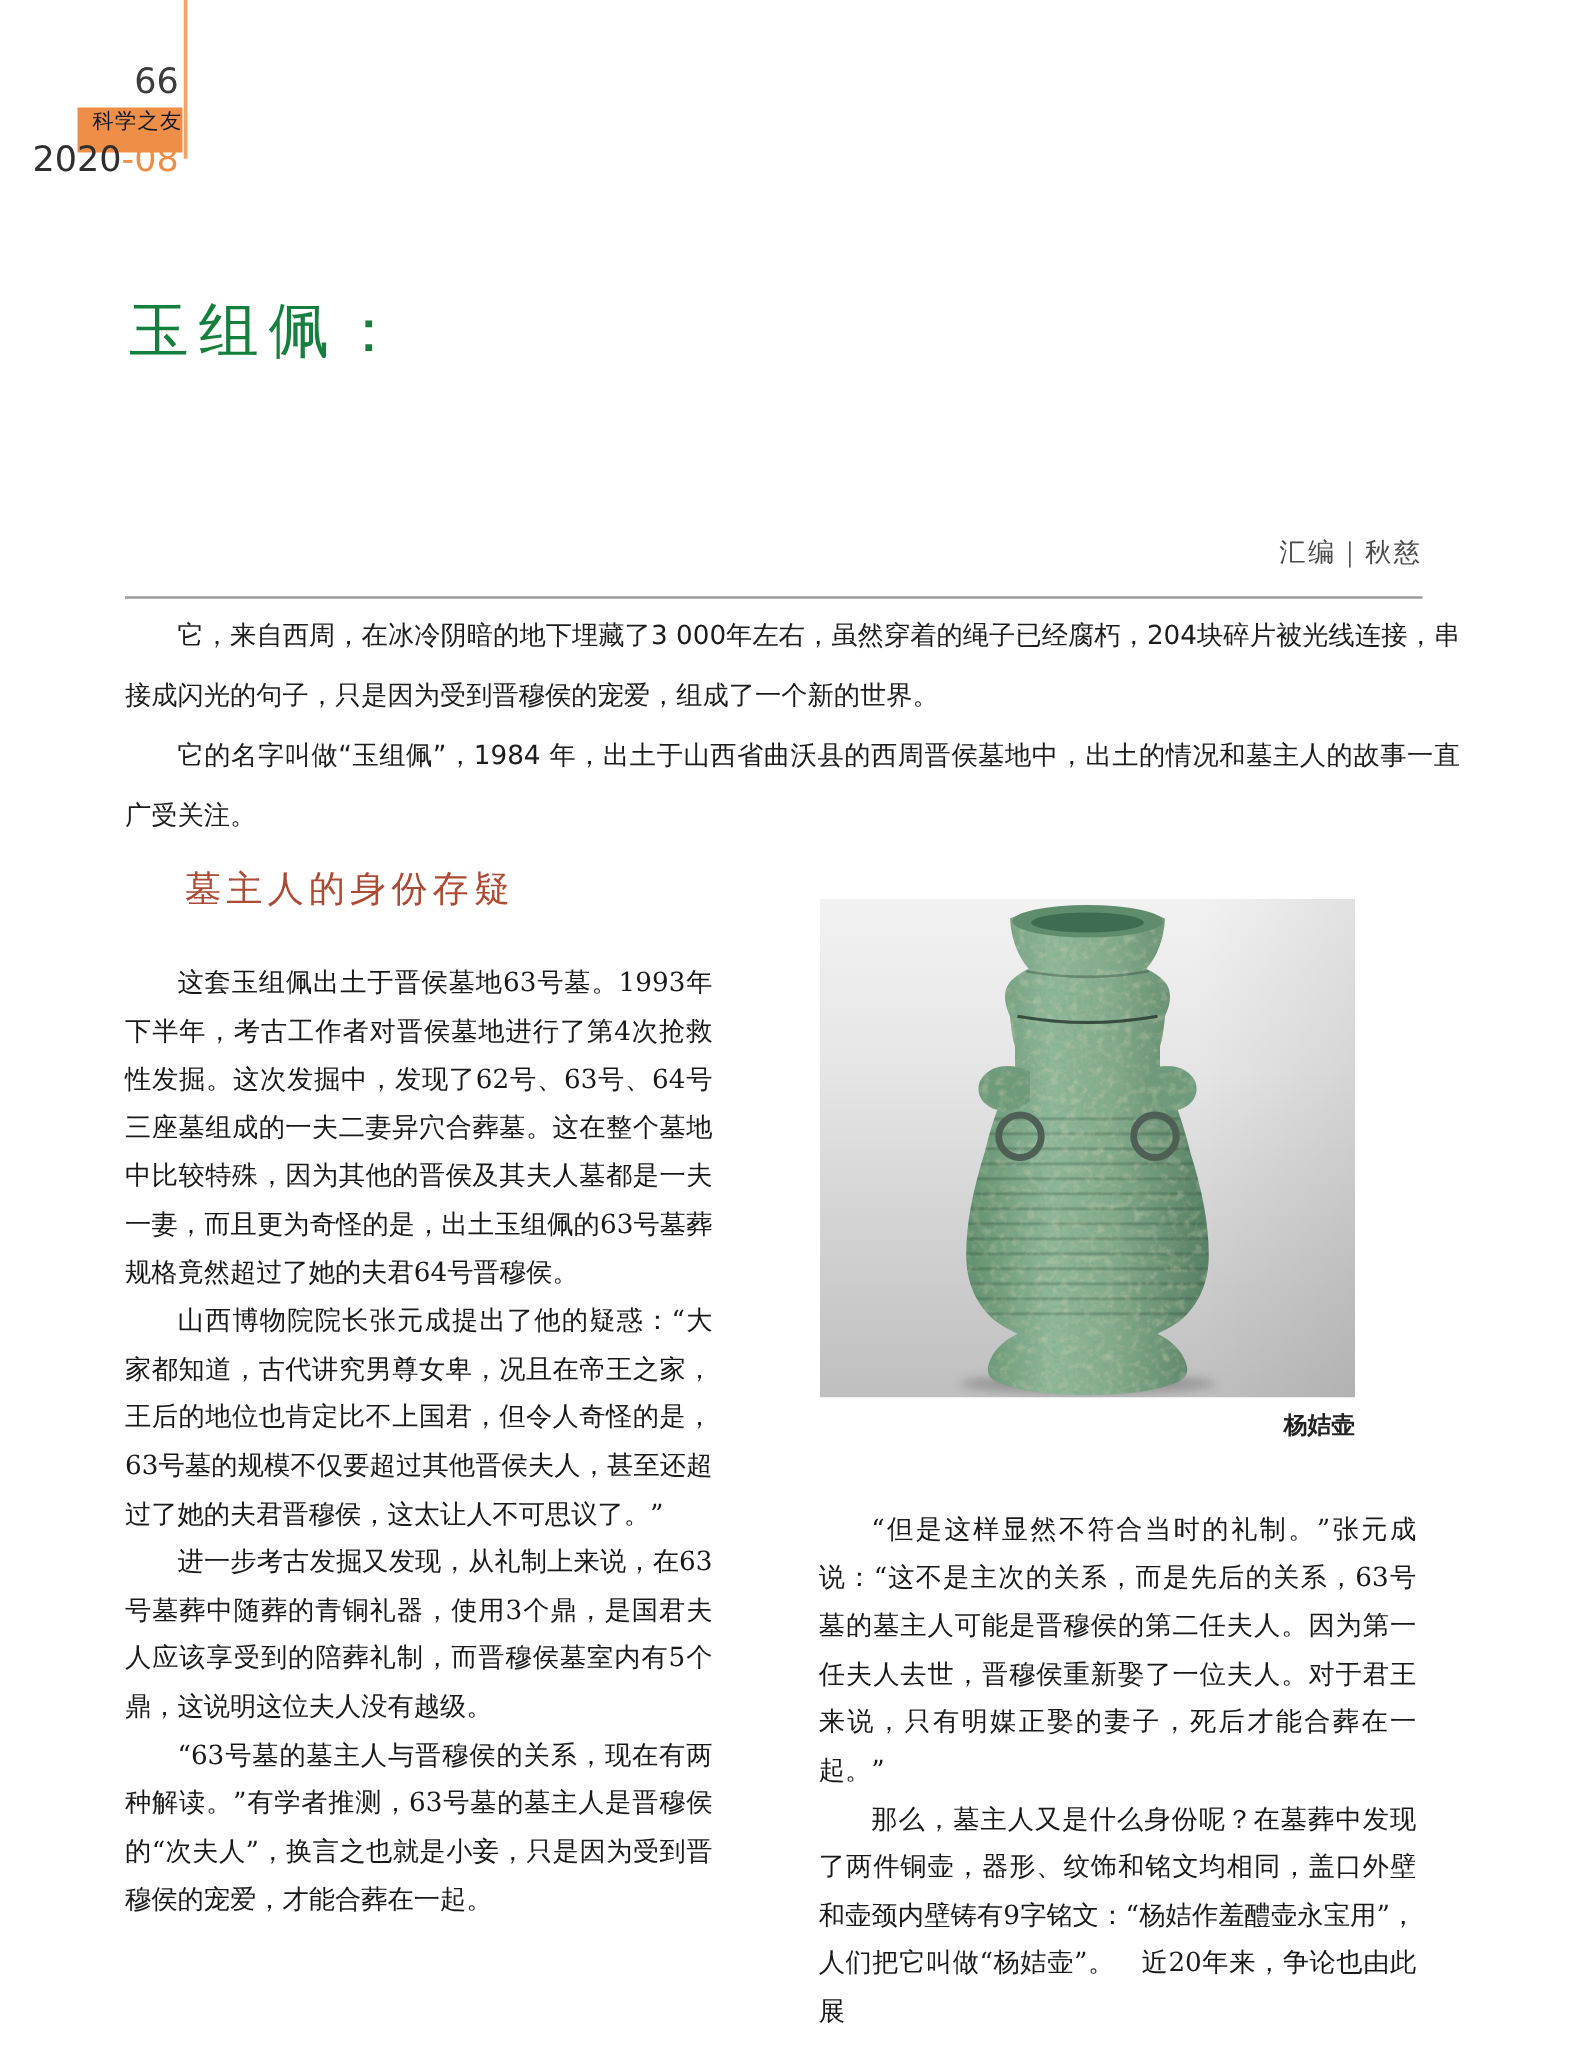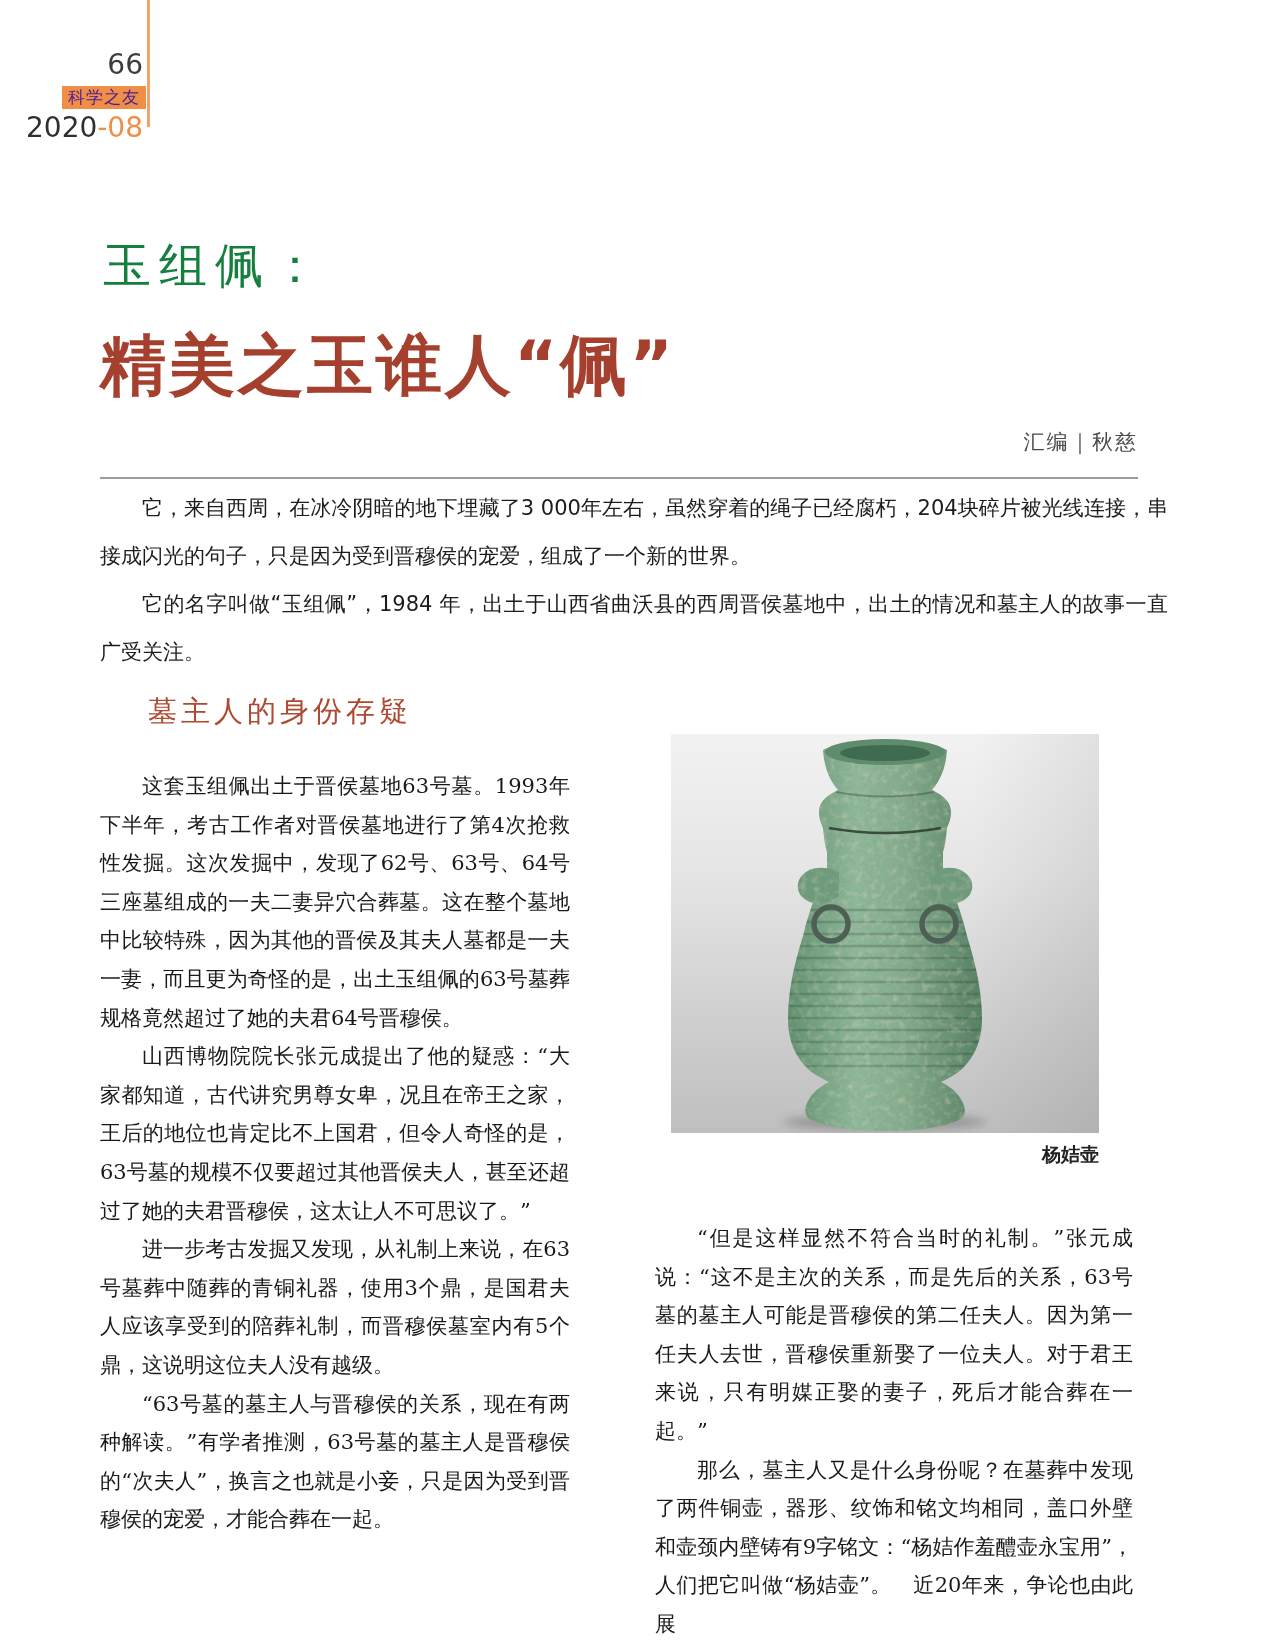--- a/index.html
+++ b/index.html
@@ -3,23 +3,23 @@
 <meta charset="utf-8">
 <style>
   html,body{margin:0;padding:0;background:#ffffff;}
   .page{position:relative;width:1270px;height:1642px;background:#ffffff;overflow:hidden;
         font-family:"DejaVu Serif", serif;color:#191919;}
 
   
   .mast-vline{position:absolute;left:147px;top:0;width:3px;height:127px;background:#F2A36B;}
   .pageno{position:absolute;left:0;top:48px;width:143px;text-align:right;
           font-family:"DejaVu Sans",sans-serif;font-size:28px;font-weight:400;color:#3c3c3c;}
-  .badge{position:absolute;left:62px;top:86px;width:84px;height:23px;background:#EF8F47;
-         color:#4c1d95;font-family:"DejaVu Sans",sans-serif;font-size:17px;line-height:23px;
-         text-align:center;letter-spacing:1px;}
+  .badge{position:absolute;left:62px;top:86px;width:84px;height:36px;background:#EF8F47;
+         color:#0f172a;font-family:"DejaVu Sans",sans-serif;font-size:17px;line-height:23px;
+         text-align:right;letter-spacing:1px;}
   .issue{position:absolute;left:0;top:111px;width:143px;text-align:right;
          font-family:"DejaVu Sans",sans-serif;font-size:28px;color:#2f2f2f;}
   .issue .orange{color:#EF8F47;}
 
   
   .title-thin{position:absolute;left:103px;top:238px;margin:0;
               font-family:"DejaVu Sans",sans-serif;font-weight:200;font-size:48px;line-height:1.15;
               letter-spacing:8px;color:#15803d;}
   .title-bold{position:absolute;left:100px;top:326px;margin:0;
               font-family:"DejaVu Sans",sans-serif;font-weight:800;font-size:66px;line-height:1.2;
@@ -37,40 +37,39 @@
 
   
   .left-col{position:absolute;left:100px;top:690px;width:470px;}
   .sec-head{margin:0 0 0 48px;font-family:"DejaVu Sans",sans-serif;font-weight:500;
             font-size:29px;line-height:42px;letter-spacing:4px;color:#AD4A33;}
   .body{text-align:justify;}
   .body p{margin:0;font-size:21px;line-height:38.6px;text-indent:2em;color:#191919;}
   .left-col .body{margin-top:35px;}
 
   .right-col{position:absolute;left:655px;top:718px;width:478px;}
-  .fig{margin:16px;width:428px;}
+  .fig{margin:1px;width:428px;}
   .fig svg{display:block;}
   .cap{display:block;width:428px;margin-top:9px;text-align:right;
        font-family:"DejaVu Sans",sans-serif;font-weight:700;font-size:19px;color:#222222;}
   .right-col .body{margin-top:51px;}
 </style>
 </head>
 <body>
 
 <div class="page">
 
   <div>
     <div class="mast-vline"></div>
     <div class="pageno">66</div>
     <div class="badge">科学之友</div>
     <div class="issue"><span>2020</span><span class="orange">-08</span></div>
   </div>
 
   <h1 class="title-thin">玉组佩：</h1>
-  <h1 class="title-bold">精美之玉谁人“佩”</h1>
 
   <div class="byline">汇编｜秋慈</div>
   <div class="rule"></div>
 
   <div class="intro">
       <p class="intro-p">它，来自西周，在冰冷阴暗的地下埋藏了3 000年左右，虽然穿着的绳子已经腐朽，204块碎片被光线连接，串接成闪光的句子，只是因为受到晋穆侯的宠爱，组成了一个新的世界。</p>
       <p class="intro-p">它的名字叫做“玉组佩”，1984 年，出土于山西省曲沃县的西周晋侯墓地中，出土的情况和墓主人的故事一直广受关注。</p>
     </div>
 
   <div class="left-col">

